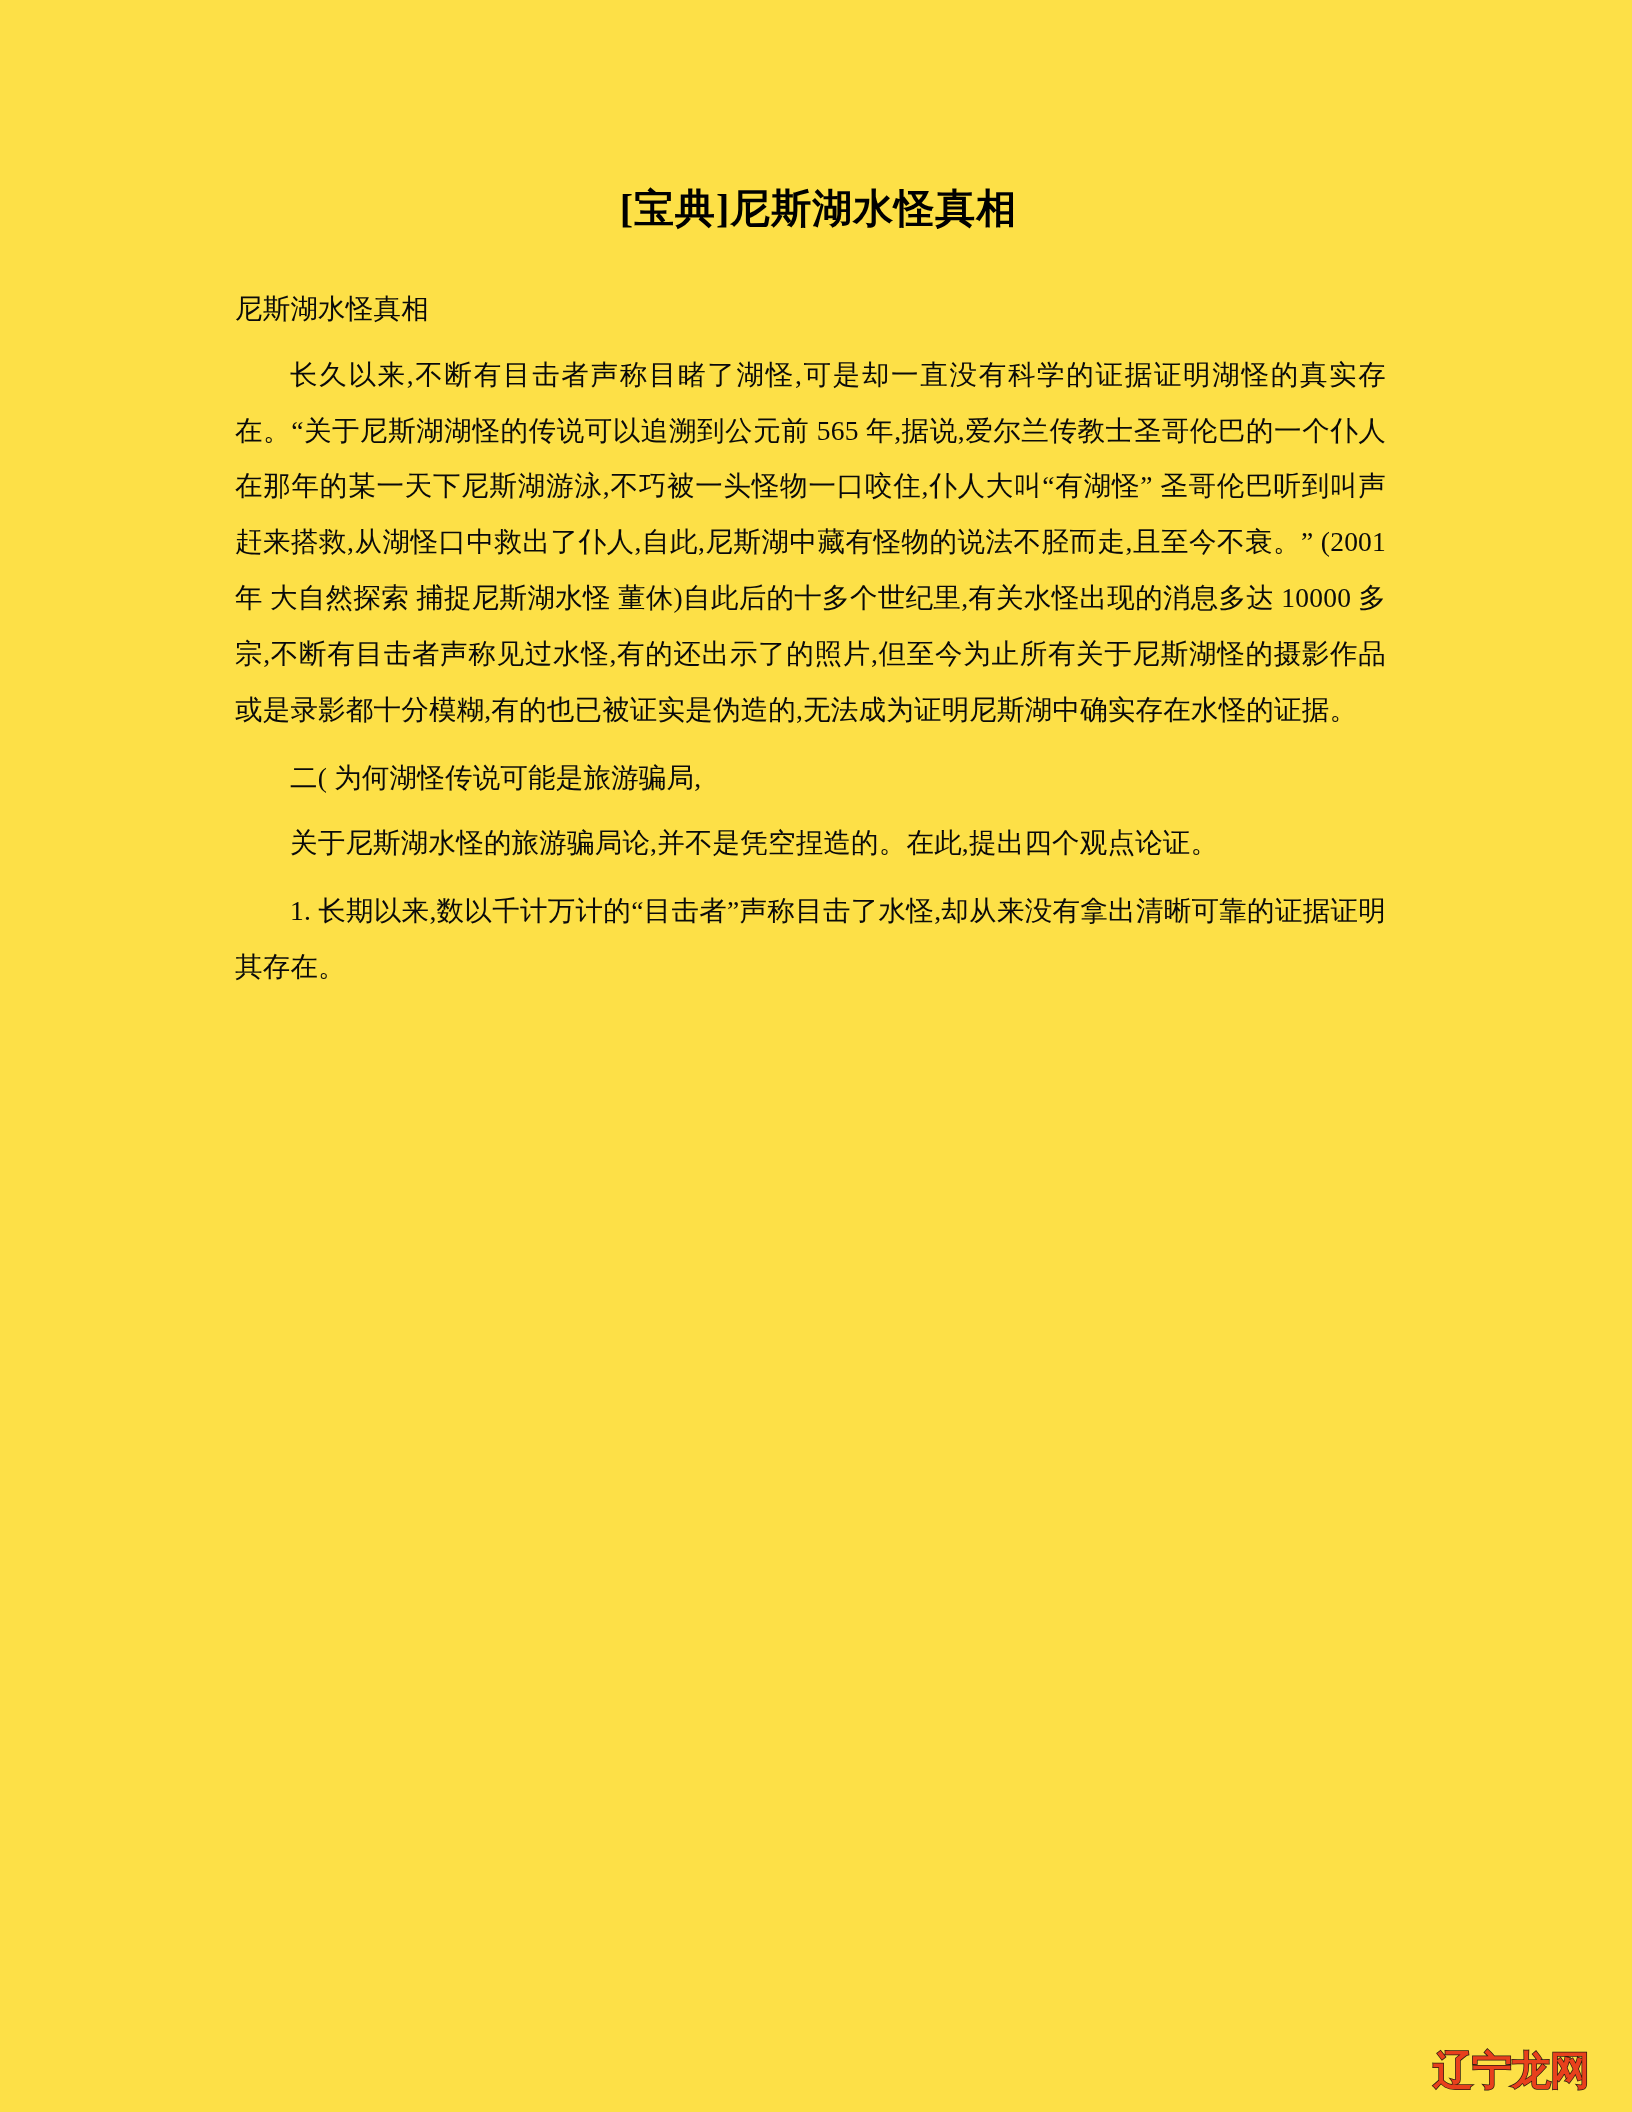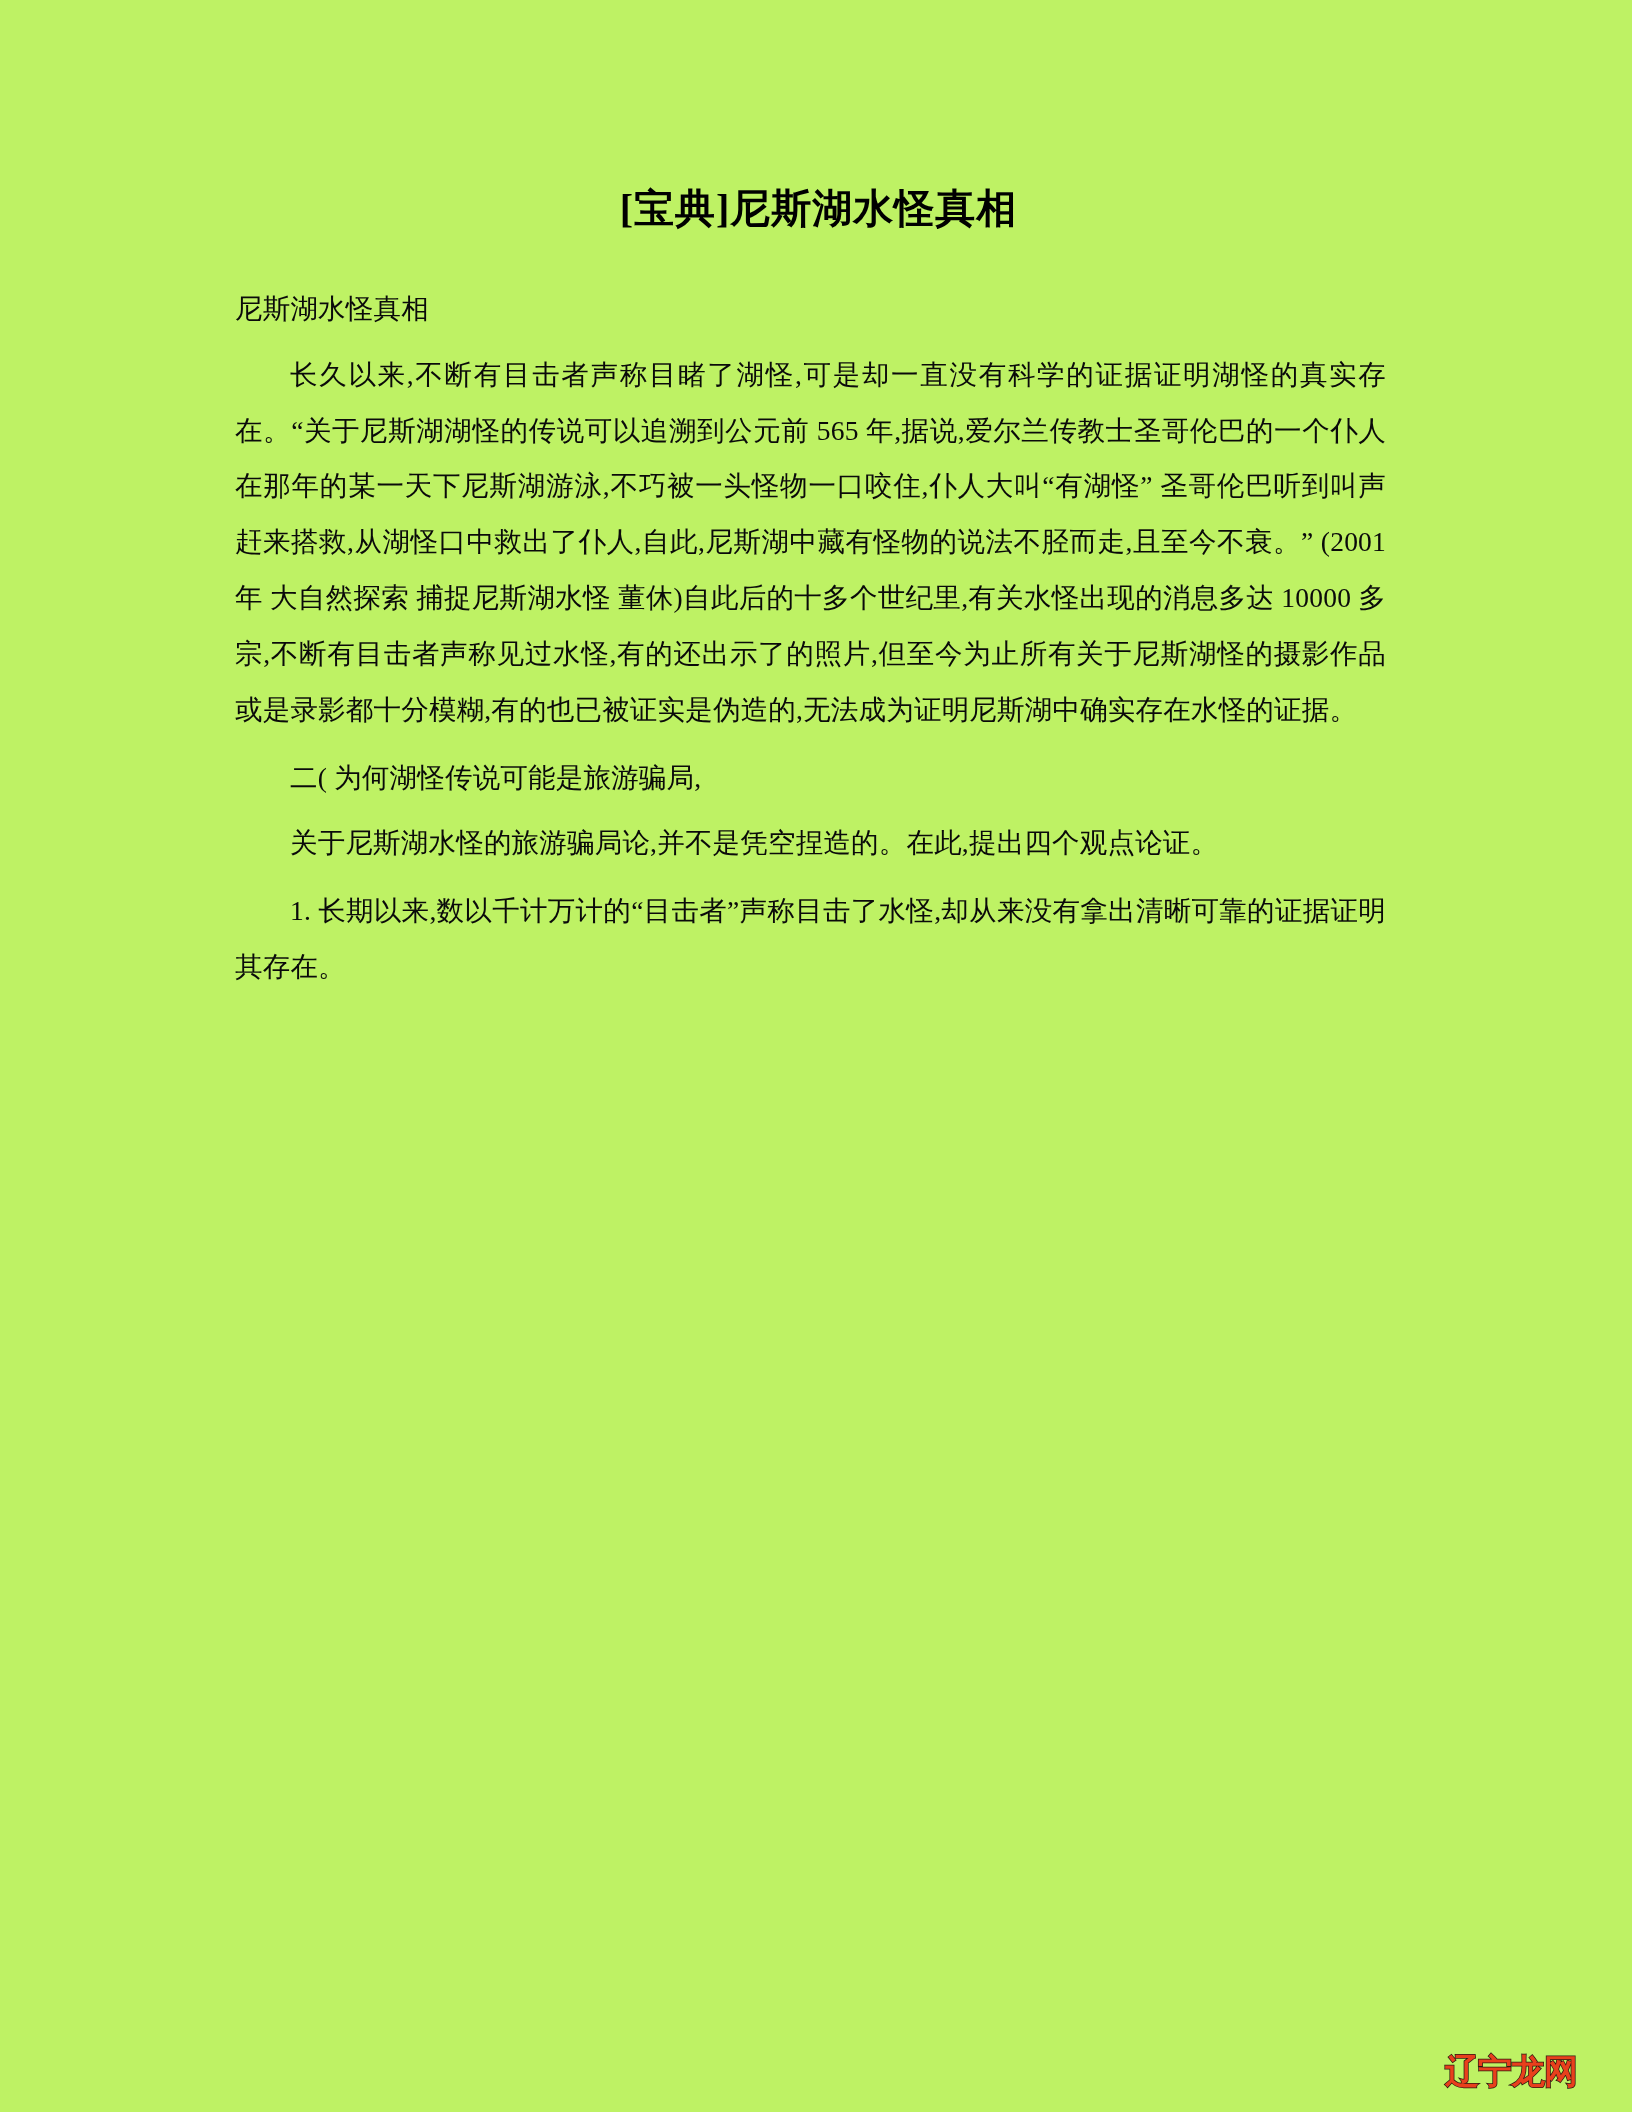--- a/index.html
+++ b/index.html
@@ -4,21 +4,21 @@
 <style>
   html, body {
     margin: 0;
     padding: 0;
     background: #ffffff;
   }
   .page {
     position: relative;
     width: 1632px;
     height: 2112px;
-    background: #bef264;
+    background: #fde047;
     overflow: hidden;
     box-sizing: border-box;
   }
   .doc-body {
     position: absolute;
     left: 0;
     top: 0;
     width: 1632px;
     height: 2112px;
     padding: 185px 230px 0 235px;
@@ -57,23 +57,23 @@
     position: absolute;
     right: 28px;
     bottom: 18px;
     width: 186px;
     height: 46px;
     display: flex;
     align-items: center;
     justify-content: center;
   }
   .watermark-text {
-    font-family: Liberation Sans, sans-serif;
+    font-family: Liberation Serif, serif;
     font-weight: bold;
-    font-size: 34px;
+    font-size: 40px;
     letter-spacing: -1px;
     color: #e8401c;
     -webkit-text-stroke: 1.5px #2b1a12;
     paint-order: stroke fill;
     line-height: 1;
     white-space: nowrap;
   }
 </style>
 </head>
 <body>

